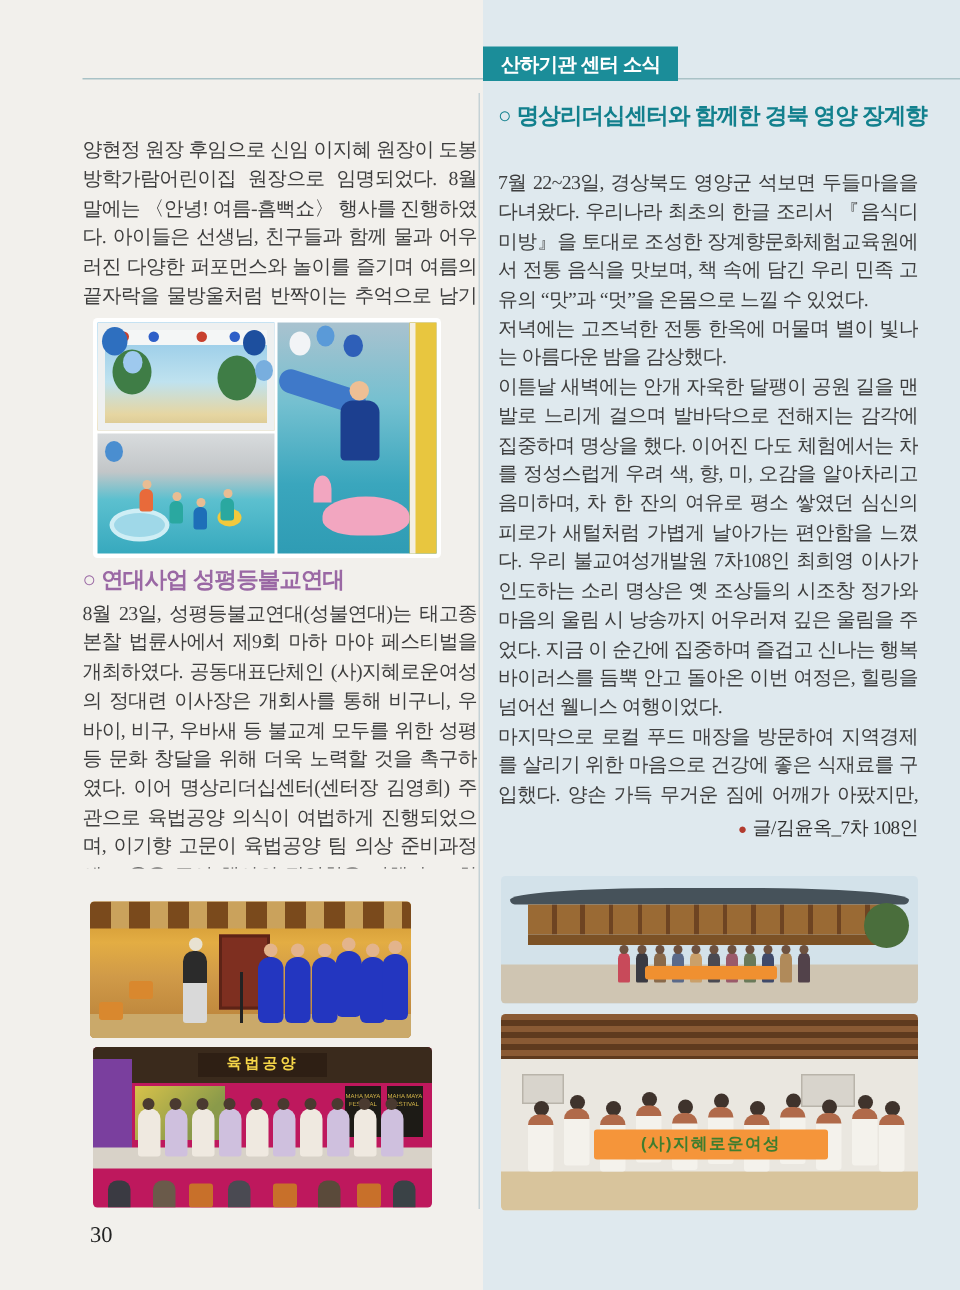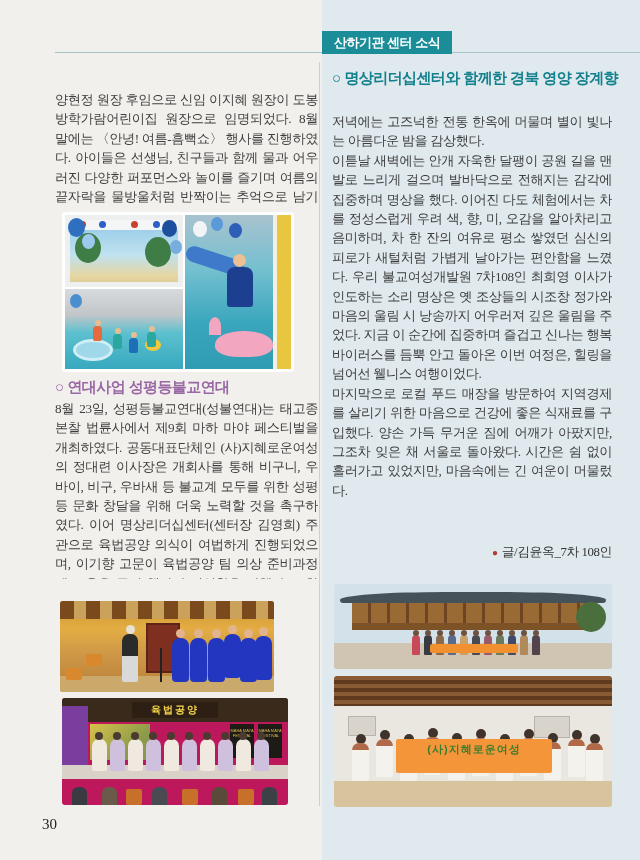--- a/index.html
+++ b/index.html
@@ -16,21 +16,21 @@
   .h-left{color:#9a68a4;}
   .h-right{color:#12808d;width:300px;}
   .h-right .line2{display:block;padding-left:17px;}
   .marker{font-weight:normal;margin-right:4px;}
   .body-text{position:absolute;font-size:13.2px;line-height:19.4px;text-align:justify;
              word-break:break-all;letter-spacing:-0.4px;overflow:hidden;}
   .body-text p{margin:0;}
   .byline{position:absolute;left:332px;top:544px;width:280px;text-align:right;
           font-size:12.8px;letter-spacing:-0.4px;color:#333;}
   .byline .dot{color:#b23b2e;font-size:10px;margin-right:4px;}
-  .pagenum{position:absolute;left:42px;top:816px;font-size:15px;color:#222;}
+  .pagenum{position:absolute;left:60px;top:816px;font-size:15px;color:#222;}
 
   
   .photo{position:absolute;overflow:hidden;border-radius:3px;}
   .photo i,.photo b{position:absolute;display:block;}
 
   
   .collage{left:62px;top:212px;width:232px;height:160px;background:#fff;}
   .c-beach{left:3px;top:3px;width:118px;height:72px;
      background:linear-gradient(180deg,#8cc5e6 0%,#bfe2ef 55%,#e6d6a2 85%,#d8c58e 100%);
      box-shadow:inset 0 0 0 5px #eef0f0;}
@@ -98,21 +98,21 @@
 
   
   .apron{left:334px;top:676px;width:278px;height:131px;background:#eae7e0;}
   .ap-ceiling{left:0;top:0;width:100%;height:30px;
      background:repeating-linear-gradient(180deg,#8a5a34 0 4px,#5f3a1e 4px 8px);}
   .ap-frame{background:#d8d4cc;border:1px solid #b9b4aa;top:40px;}
   .ap-floor{left:0;bottom:0;width:100%;height:26px;background:#d8c49c;}
   .apfig{position:absolute;width:17px;height:38px;border-radius:7px 7px 2px 2px;background:#f4f2ec;}
   .apfig:before{content:"";position:absolute;top:-9px;left:4px;width:10px;height:10px;border-radius:50%;background:#3f332c;}
   .apfig:after{content:"";position:absolute;top:0;left:0;width:100%;height:7px;border-radius:7px 7px 0 0;background:#b06a4a;}
-  .ap-banner{position:absolute;left:62px;bottom:34px;width:156px;height:34px;line-height:20px;text-align:center;
+  .ap-banner{position:absolute;left:62px;bottom:34px;width:156px;height:20px;line-height:20px;text-align:center;
      background:#f5953a;color:#3f7d2e;font-family:"Liberation Sans",sans-serif;font-weight:bold;font-size:11px;letter-spacing:1px;border-radius:2px;}
 </style>
 </head>
 <body>
 
 <div class="page">
 
   <div class="right-panel"></div>
   <div class="topline"></div>
   <div class="vdivider"></div>
@@ -210,20 +210,21 @@
     <i class="chair" style="left:176px;"></i>
   </div>
 
   <div class="pagenum">30</div>
 
   <div class="heading h-right" style="left:332px;top:68px;">
     <span class="marker">○</span><span>명상리더십센터와 함께한 경북 영양 장계향</span>
   </div>
 
   <div class="body-text" style="left:332px;top:112px;width:280px;height:430px;">
+    <p>7월 22~23일, 경상북도 영양군 석보면 두들마을을 다녀왔다. 우리나라 최초의 한글 조리서 『음식디미방』을 토대로 조성한 장계향문화체험교육원에서 전통 음식을 맛보며, 책 속에 담긴 우리 민족 고유의 “맛”과 “멋”을 온몸으로 느낄 수 있었다.</p>
     <p>저녁에는 고즈넉한 전통 한옥에 머물며 별이 빛나는 아름다운 밤을 감상했다.</p>
     <p>이튿날 새벽에는 안개 자욱한 달팽이 공원 길을 맨발로 느리게 걸으며 발바닥으로 전해지는 감각에 집중하며 명상을 했다. 이어진 다도 체험에서는 차를 정성스럽게 우려 색, 향, 미, 오감을 알아차리고 음미하며, 차 한 잔의 여유로 평소 쌓였던 심신의 피로가 새털처럼 가볍게 날아가는 편안함을 느꼈다. 우리 불교여성개발원 7차108인 최희영 이사가 인도하는 소리 명상은 옛 조상들의 시조창 정가와 마음의 울림 시 낭송까지 어우러져 깊은 울림을 주었다. 지금 이 순간에 집중하며 즐겁고 신나는 행복 바이러스를 듬뿍 안고 돌아온 이번 여정은, 힐링을 넘어선 웰니스 여행이었다.</p>
     <p>마지막으로 로컬 푸드 매장을 방문하여 지역경제를 살리기 위한 마음으로 건강에 좋은 식재료를 구입했다. 양손 가득 무거운 짐에 어깨가 아팠지만, 그조차 잊은 채 서울로 돌아왔다. 시간은 쉼 없이 흘러가고 있었지만, 마음속에는 긴 여운이 머물렀다.</p>
   </div>
 
   <div class="byline">
     <span class="dot">●</span><span>글/김윤옥_7차 108인</span>
   </div>
 
   <div class="photo hanok">

